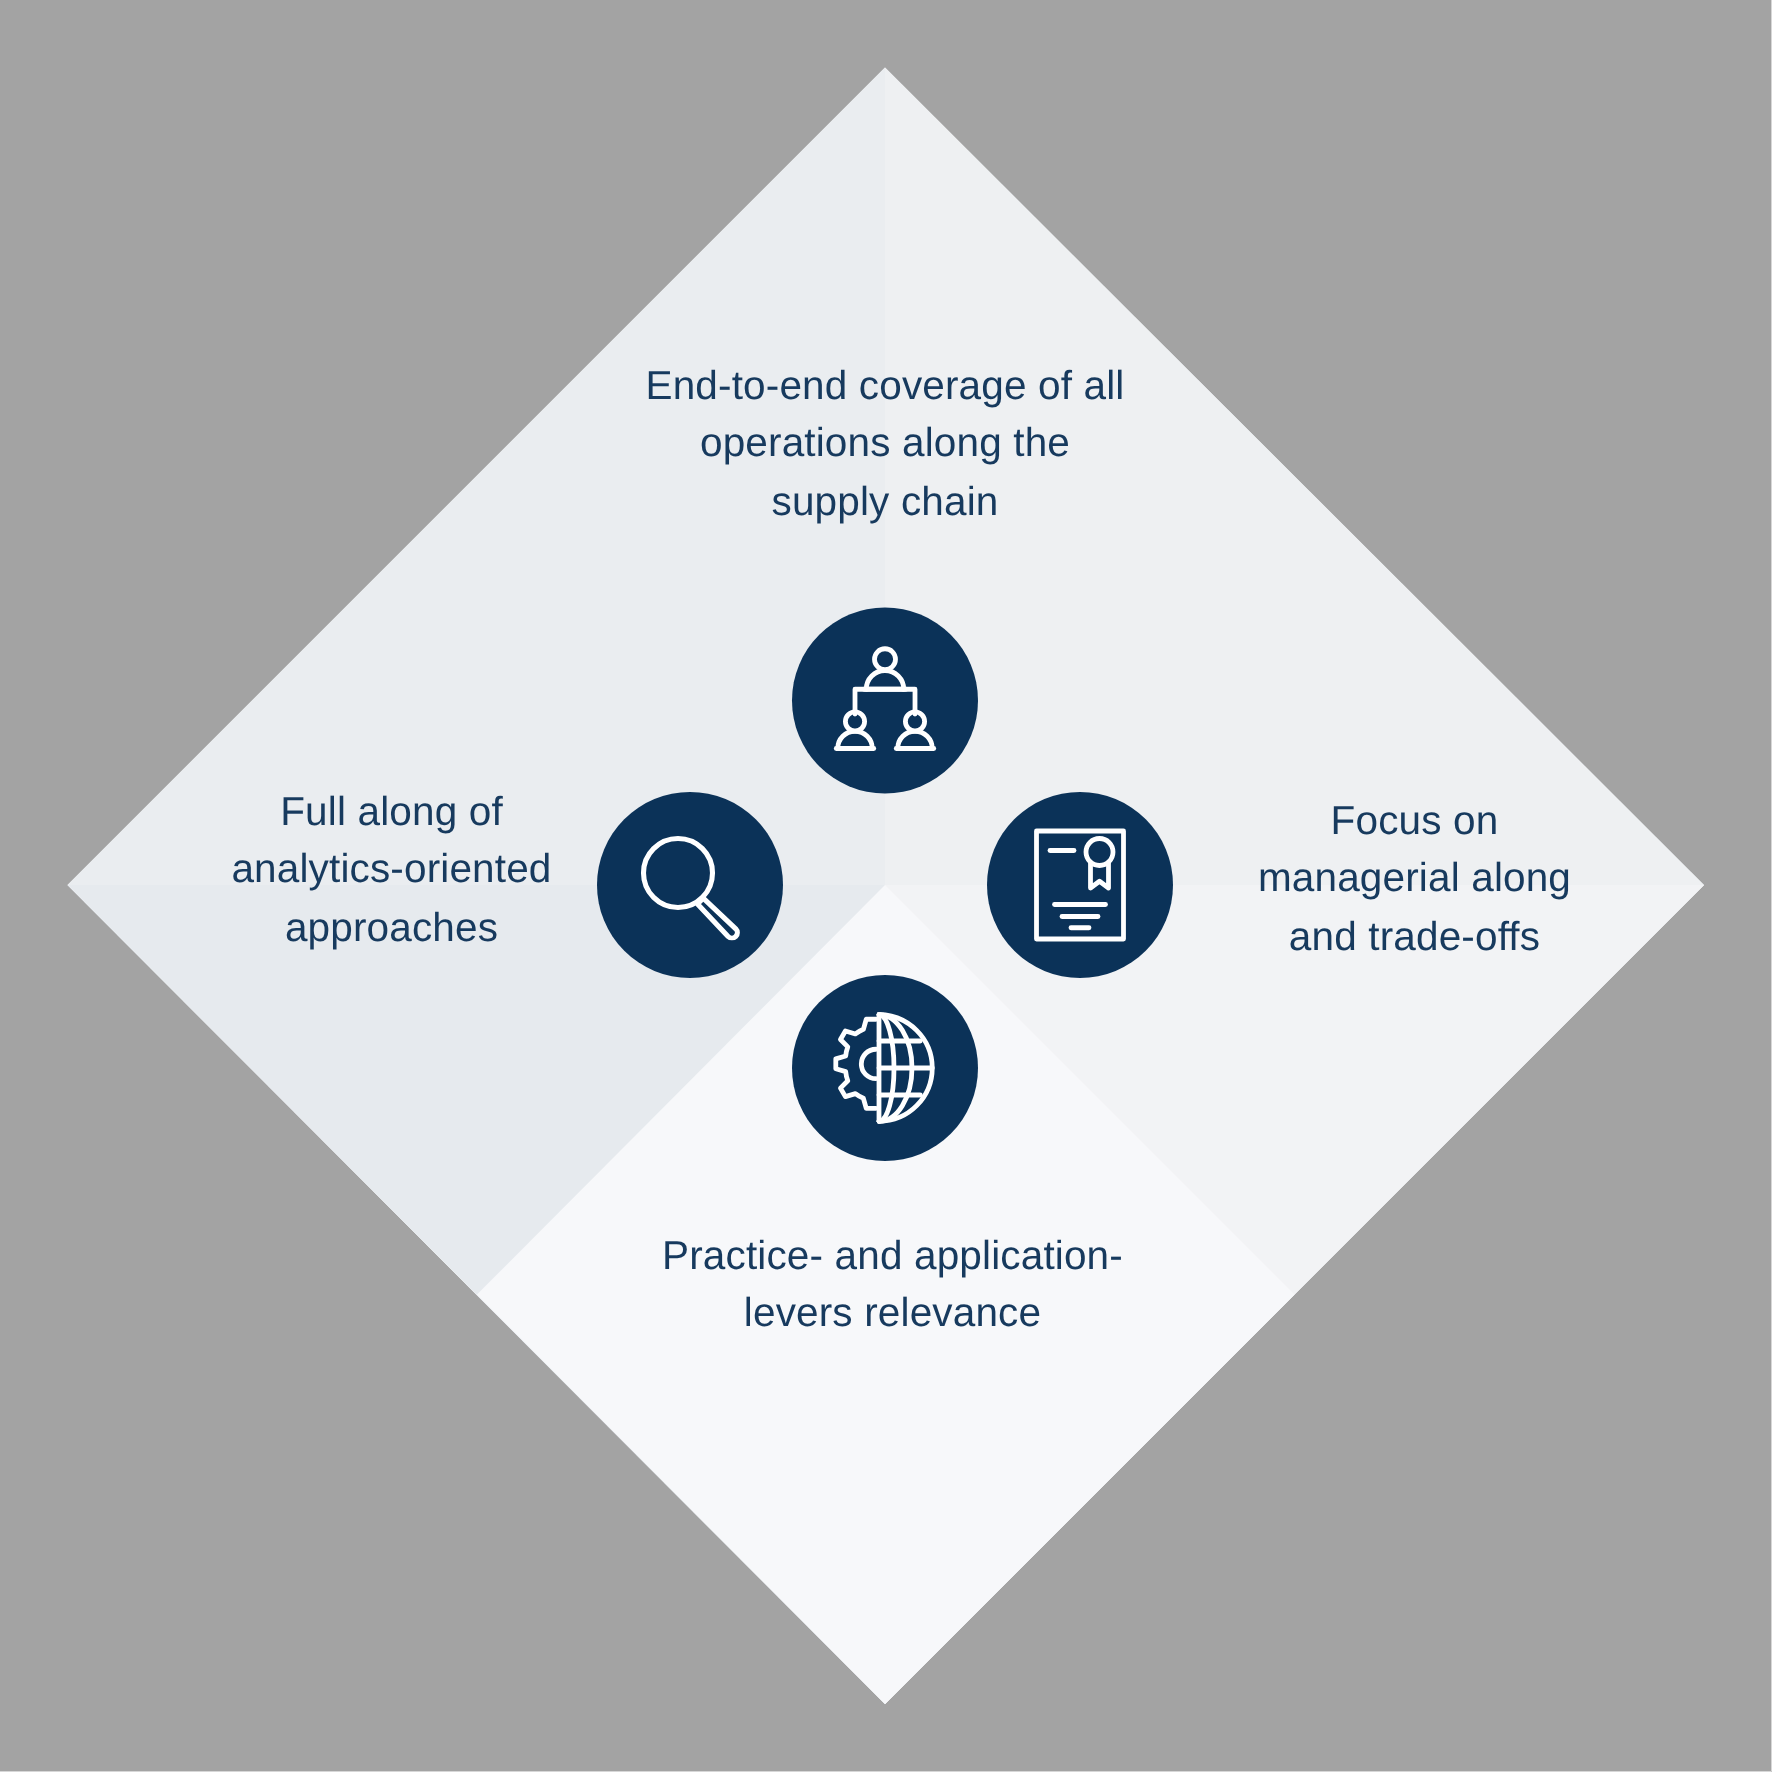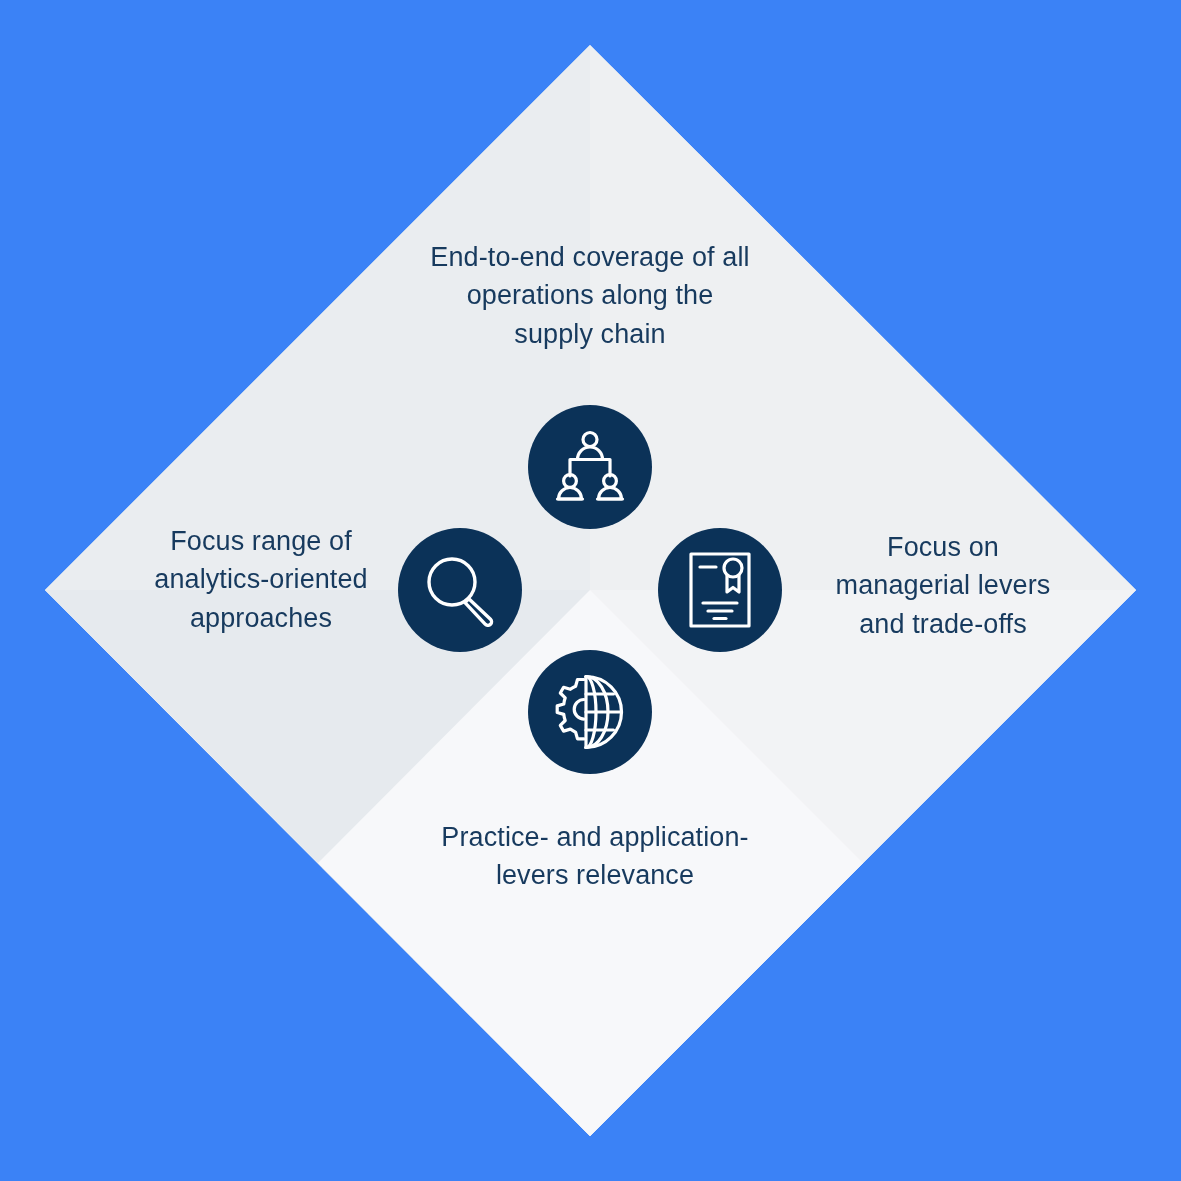--- a/index.html
+++ b/index.html
@@ -8,21 +8,21 @@
     padding: 0;
     background: #ffffff;
   }
   body {
     font-family: "Liberation Sans", sans-serif;
   }
   #stage {
     position: relative;
     width: 1181px;
     height: 1181px;
-    background: #3b82f6;
+    background: #a3a3a3;
     overflow: hidden;
   }
 
   
   .diamond-layer {
     position: absolute;
     left: 0;
     top: 0;
     width: 1181px;
     height: 1181px;
@@ -155,24 +155,24 @@
 
       <path d="M36 3.5 a22 35.5 0 0 1 0 71"></path>
       <path d="M36 3.5 a10 35.5 0 0 1 0 71"></path>
     </svg>
   </div>
 
   <div class="label" id="label-top">End-to-end coverage of all
 operations along the
 supply chain</div>
 
-  <div class="label" id="label-left">Focus range of
+  <div class="label" id="label-left">Full along of
 analytics-oriented
 approaches</div>
 
   <div class="label" id="label-right">Focus on
-managerial levers
+managerial along
 and trade-offs</div>
 
   <div class="label" id="label-bottom">Practice- and application-
 levers relevance</div>
 
 </div>
 
 </body></html>

